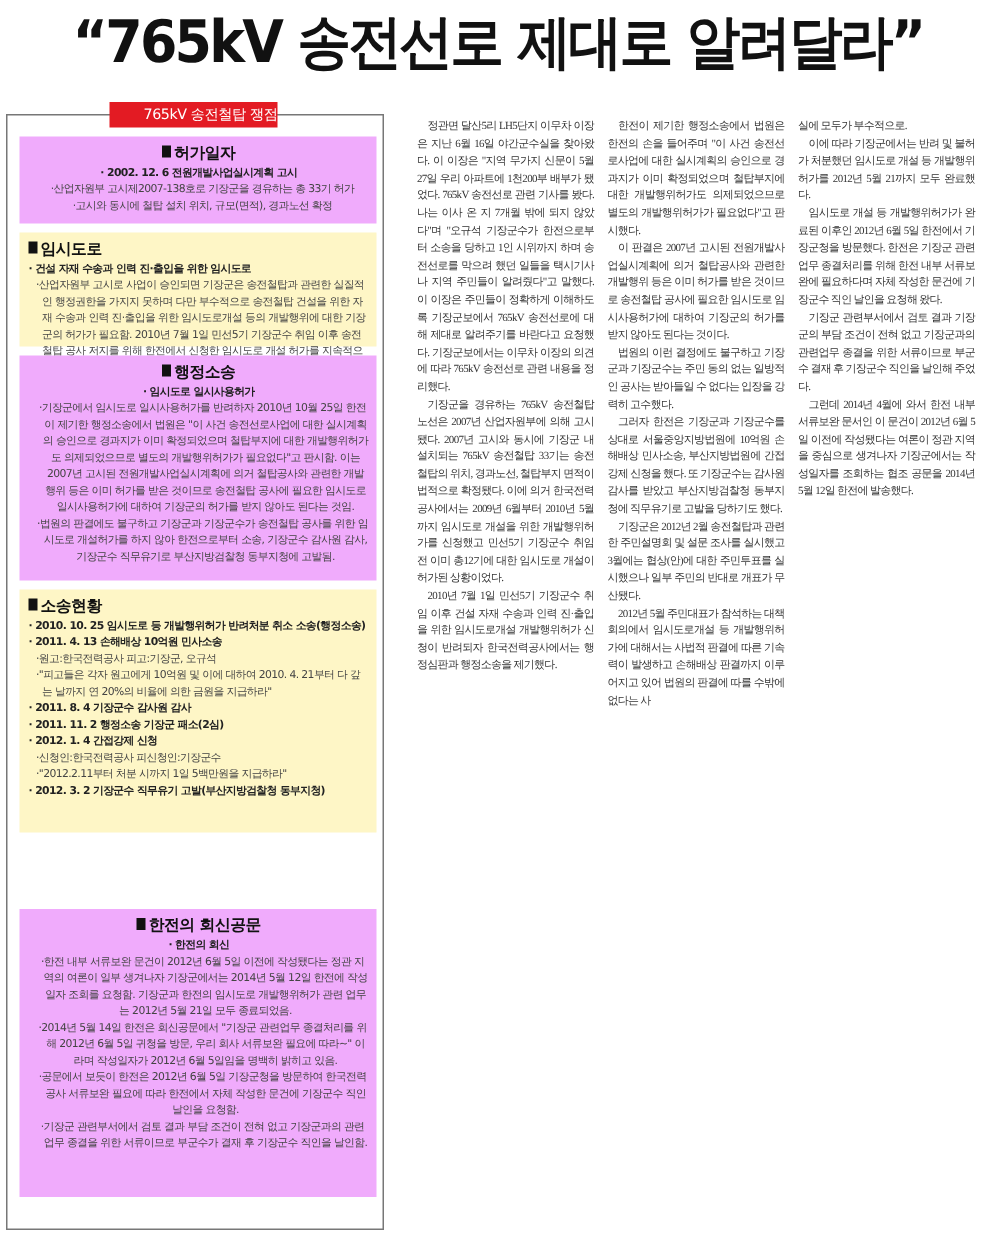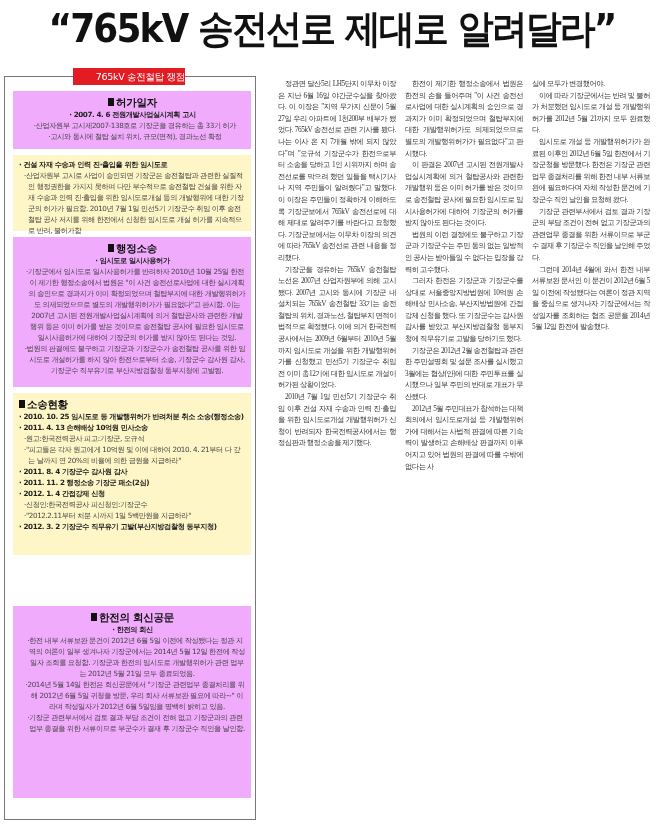--- a/index.html
+++ b/index.html
@@ -50,26 +50,27 @@
 </head>
 <body>
 
 <div class="headline">“765kV 송전선로 제대로 알려달라”</div>
 
 <div class="sidebox">
   <div class="sidebox-title">765kV 송전철탑 쟁점</div>
 
   <div class="section blue" style="top:14px;height:58px;">
     <div class="sec-head"><span class="sq"></span><span>허가일자</span></div>
-    <div class="item">· 2007. 4. 6 전원개발사업실시계획 고시</div>
+    <div class="item">· 2002. 12. 6 전원개발사업실시계획 고시</div>
     <div class="sub">·산업자원부 고시제2007-138호로 기장군을 경유하는 총 33기 허가</div>
     <div class="sub">·고시와 동시에 철탑 설치 위치, 규모(면적), 경과노선 확정</div>
   </div>
 
   <div class="section yellow" style="top:78px;height:76px;">
+    <div class="sec-head"><span class="sq"></span><span>임시도로</span></div>
     <div class="item">· 건설 자재 수송과 인력 진·출입을 위한 임시도로</div>
     <div class="sub indent">·산업자원부 고시로 사업이 승인되면 기장군은 송전철탑과 관련한 실질적인 행정권한을 가지지 못하며 다만 부수적으로 송전철탑 건설을 위한 자재 수송과 인력 진·출입을 위한 임시도로개설 등의 개발행위에 대한 기장군의 허가가 필요함. 2010년 7월 1일 민선5기 기장군수 취임 이후 송전철탑 공사 저지를 위해 한전에서 신청한 임시도로 개설 허가를 지속적으로 반려, 불허가함</div>
   </div>
 
   <div class="section blue" style="top:160px;height:150px;">
     <div class="sec-head"><span class="sq"></span><span>행정소송</span></div>
     <div class="item">· 임시도로 일시사용허가</div>
     <div class="sub indent">·기장군에서 임시도로 일시사용허가를 반려하자 2010년 10월 25일 한전이 제기한 행정소송에서 법원은 "이 사건 송전선로사업에 대한 실시계획의 승인으로 경과지가 이미 확정되었으며 철탑부지에 대한 개발행위허가도 의제되었으므로 별도의 개발행위허가가 필요없다"고 판시함. 이는 2007년 고시된 전원개발사업실시계획에 의거 철탑공사와 관련한 개발행위 등은 이미 허가를 받은 것이므로 송전철탑 공사에 필요한 임시도로 일시사용허가에 대하여 기장군의 허가를 받지 않아도 된다는 것임.</div>
     <div class="sub indent">·법원의 판결에도 불구하고 기장군과 기장군수가 송전철탑 공사를 위한 임시도로 개설허가를 하지 않아 한전으로부터 소송, 기장군수 감사원 감사, 기장군수 직무유기로 부산지방검찰청 동부지청에 고발됨.</div>
   </div>
@@ -86,38 +87,39 @@
     <div class="sub">·신청인:한국전력공사 피신청인:기장군수</div>
     <div class="sub">·"2012.2.11부터 처분 시까지 1일 5백만원을 지급하라"</div>
     <div class="item">· 2012. 3. 2 기장군수 직무유기 고발(부산지방검찰청 동부지청)</div>
   </div>
 
   <div class="section blue" style="top:529px;height:192px;">
     <div class="sec-head"><span class="sq"></span><span>한전의 회신공문</span></div>
     <div class="item">· 한전의 회신</div>
     <div class="sub indent">·한전 내부 서류보완 문건이 2012년 6월 5일 이전에 작성됐다는 정관 지역의 여론이 일부 생겨나자 기장군에서는 2014년 5월 12일 한전에 작성일자 조회를 요청함. 기장군과 한전의 임시도로 개발행위허가 관련 업무는 2012년 5월 21일 모두 종료되었음.</div>
     <div class="sub indent">·2014년 5월 14일 한전은 회신공문에서 "기장군 관련업무 종결처리를 위해 2012년 6월 5일 귀청을 방문, 우리 회사 서류보완 필요에 따라~" 이라며 작성일자가 2012년 6월 5일임을 명백히 밝히고 있음.</div>
+    <div class="sub indent">·공문에서 보듯이 한전은 2012년 6월 5일 기장군청을 방문하여 한국전력공사 서류보완 필요에 따라 한전에서 자체 작성한 문건에 기장군수 직인 날인을 요청함.</div>
     <div class="sub indent">·기장군 관련부서에서 검토 결과 부담 조건이 전혀 없고 기장군과의 관련업무 종결을 위한 서류이므로 부군수가 결재 후 기장군수 직인을 날인함.</div>
   </div>
 </div>
 
 <div class="col col1">
   <p>정관면 달산5리 LH5단지 이무차 이장은 지난 6월 16일 야간군수실을 찾아왔다. 이 이장은 "지역 무가지 신문이 5월 27일 우리 아파트에 1천200부 배부가 됐었다. 765kV 송전선로 관련 기사를 봤다. 나는 이사 온 지 7개월 밖에 되지 않았다"며 "오규석 기장군수가 한전으로부터 소송을 당하고 1인 시위까지 하며 송전선로를 막으려 했던 일들을 택시기사나 지역 주민들이 알려줬다"고 말했다. 이 이장은 주민들이 정확하게 이해하도록 기장군보에서 765kV 송전선로에 대해 제대로 알려주기를 바란다고 요청했다. 기장군보에서는 이무차 이장의 의견에 따라 765kV 송전선로 관련 내용을 정리했다.</p>
   <p>기장군을 경유하는 765kV 송전철탑 노선은 2007년 산업자원부에 의해 고시됐다. 2007년 고시와 동시에 기장군 내 설치되는 765kV 송전철탑 33기는 송전철탑의 위치, 경과노선, 철탑부지 면적이 법적으로 확정됐다. 이에 의거 한국전력공사에서는 2009년 6월부터 2010년 5월까지 임시도로 개설을 위한 개발행위허가를 신청했고 민선5기 기장군수 취임 전 이미 총12기에 대한 임시도로 개설이 허가된 상황이었다.</p>
   <p>2010년 7월 1일 민선5기 기장군수 취임 이후 건설 자재 수송과 인력 진·출입을 위한 임시도로개설 개발행위허가 신청이 반려되자 한국전력공사에서는 행정심판과 행정소송을 제기했다.</p>
 </div>
 
 <div class="col col2">
   <p>한전이 제기한 행정소송에서 법원은 한전의 손을 들어주며 "이 사건 송전선로사업에 대한 실시계획의 승인으로 경과지가 이미 확정되었으며 철탑부지에 대한 개발행위허가도 의제되었으므로 별도의 개발행위허가가 필요없다"고 판시했다.</p>
   <p>이 판결은 2007년 고시된 전원개발사업실시계획에 의거 철탑공사와 관련한 개발행위 등은 이미 허가를 받은 것이므로 송전철탑 공사에 필요한 임시도로 임시사용허가에 대하여 기장군의 허가를 받지 않아도 된다는 것이다.</p>
   <p>법원의 이런 결정에도 불구하고 기장군과 기장군수는 주민 동의 없는 일방적인 공사는 받아들일 수 없다는 입장을 강력히 고수했다.</p>
   <p>그러자 한전은 기장군과 기장군수를 상대로 서울중앙지방법원에 10억원 손해배상 민사소송, 부산지방법원에 간접강제 신청을 했다. 또 기장군수는 감사원 감사를 받았고 부산지방검찰청 동부지청에 직무유기로 고발을 당하기도 했다.</p>
   <p>기장군은 2012년 2월 송전철탑과 관련한 주민설명회 및 설문 조사를 실시했고 3월에는 협상(안)에 대한 주민투표를 실시했으나 일부 주민의 반대로 개표가 무산됐다.</p>
   <p>2012년 5월 주민대표가 참석하는 대책회의에서 임시도로개설 등 개발행위허가에 대해서는 사법적 판결에 따른 기속력이 발생하고 손해배상 판결까지 이루어지고 있어 법원의 판결에 따를 수밖에 없다는 사</p>
 </div>
 
 <div class="col col3">
-  <p class="noindent">실에 모두가 변경했어야.</p>
+  <p class="noindent">실에 모두가 부수적으로.</p>
   <p>이에 따라 기장군에서는 반려 및 불허가 처분했던 임시도로 개설 등 개발행위허가를 2012년 5월 21까지 모두 완료했다.</p>
   <p>임시도로 개설 등 개발행위허가가 완료된 이후인 2012년 6월 5일 한전에서 기장군청을 방문했다. 한전은 기장군 관련업무 종결처리를 위해 한전 내부 서류보완에 필요하다며 자체 작성한 문건에 기장군수 직인 날인을 요청해 왔다.</p>
   <p>기장군 관련부서에서 검토 결과 기장군의 부담 조건이 전혀 없고 기장군과의 관련업무 종결을 위한 서류이므로 부군수 결재 후 기장군수 직인을 날인해 주었다.</p>
   <p>그런데 2014년 4월에 와서 한전 내부 서류보완 문서인 이 문건이 2012년 6월 5일 이전에 작성됐다는 여론이 정관 지역을 중심으로 생겨나자 기장군에서는 작성일자를 조회하는 협조 공문을 2014년 5월 12일 한전에 발송했다.</p>
 </div>
 
 </body></html>

